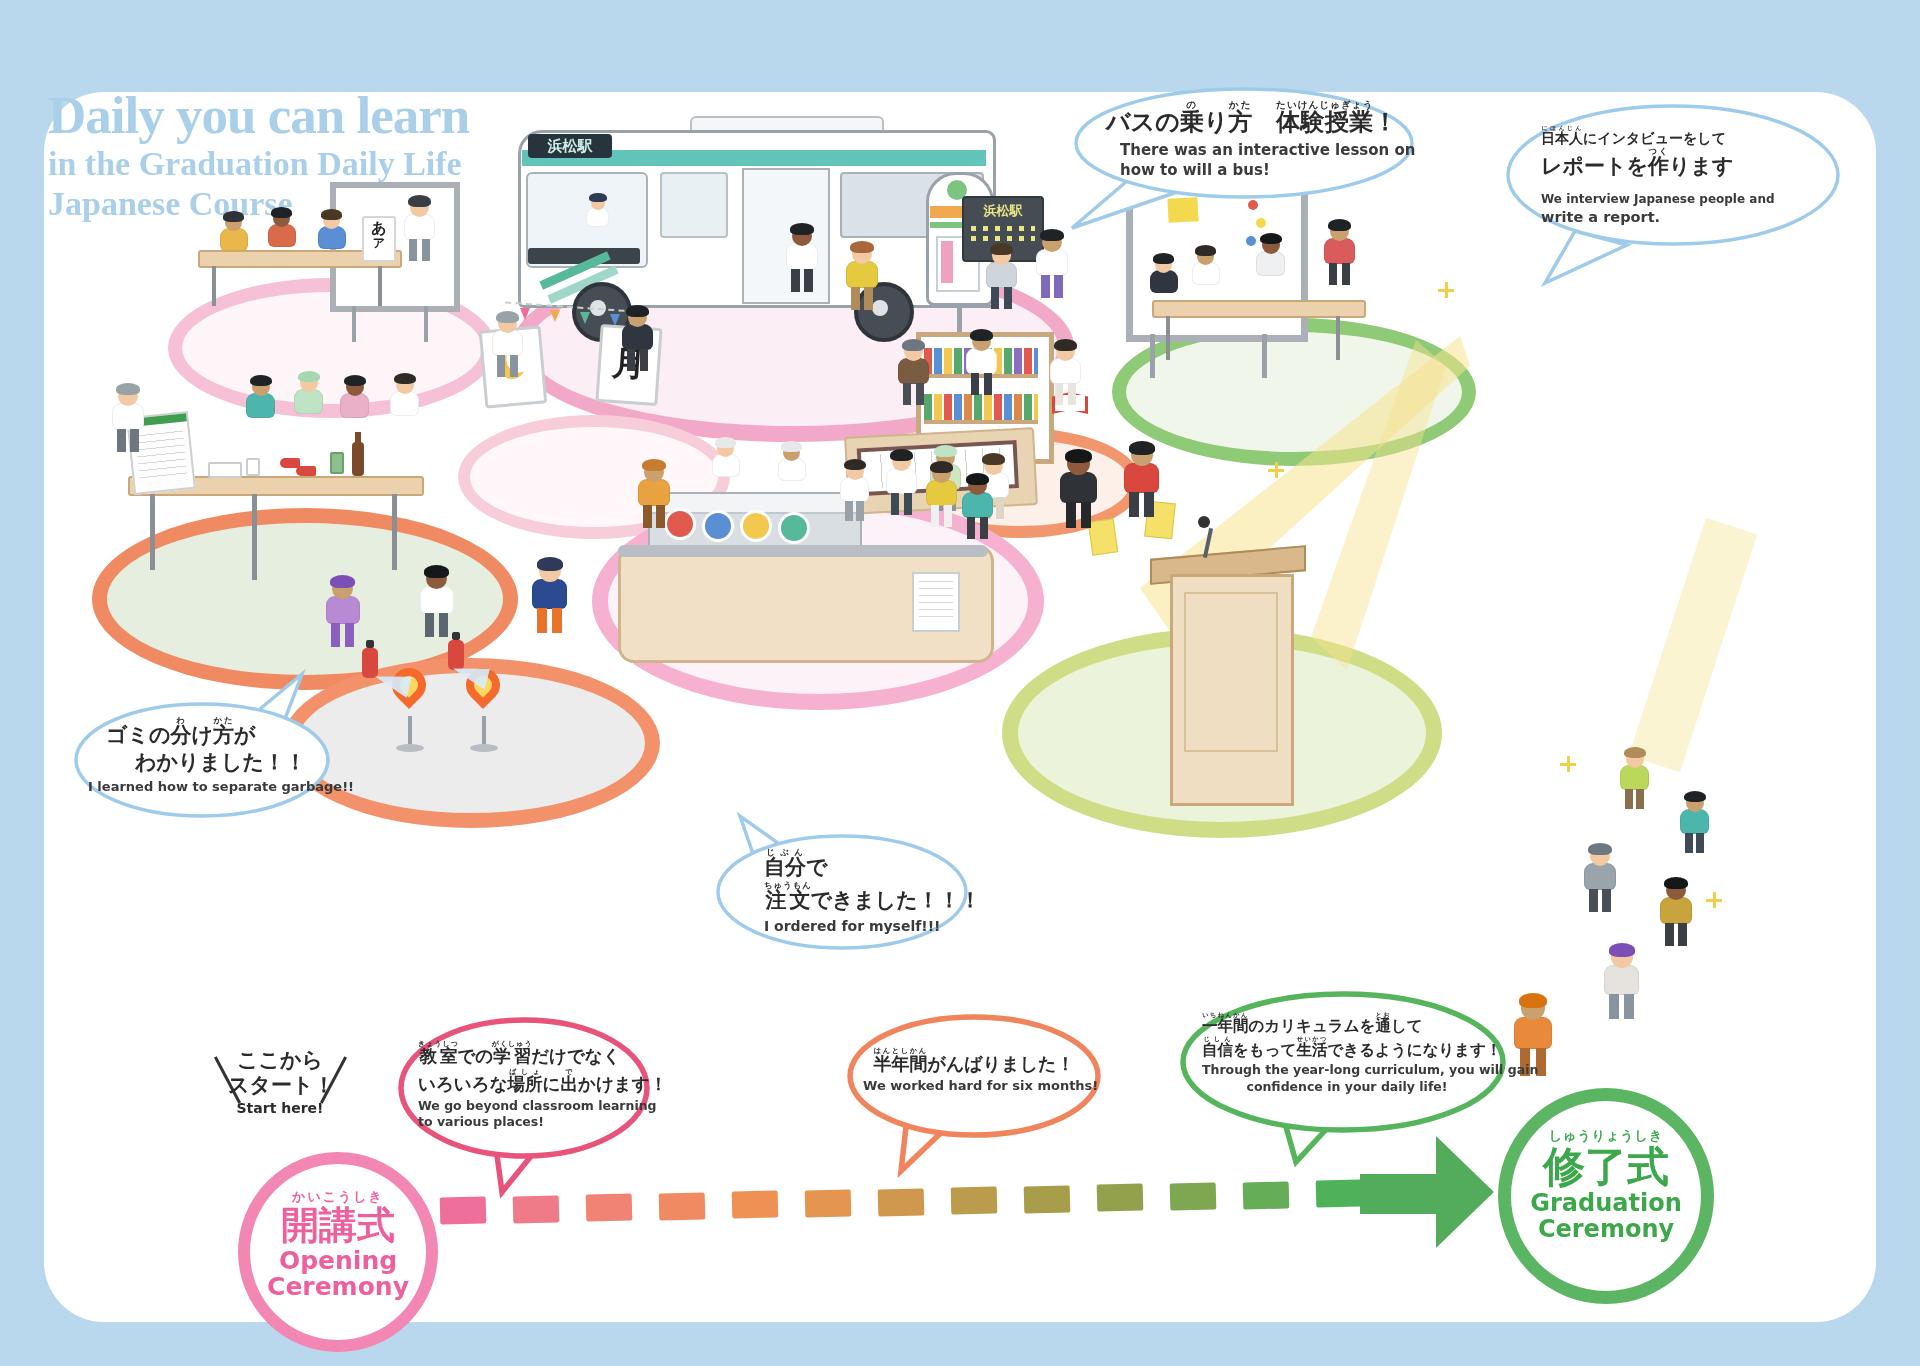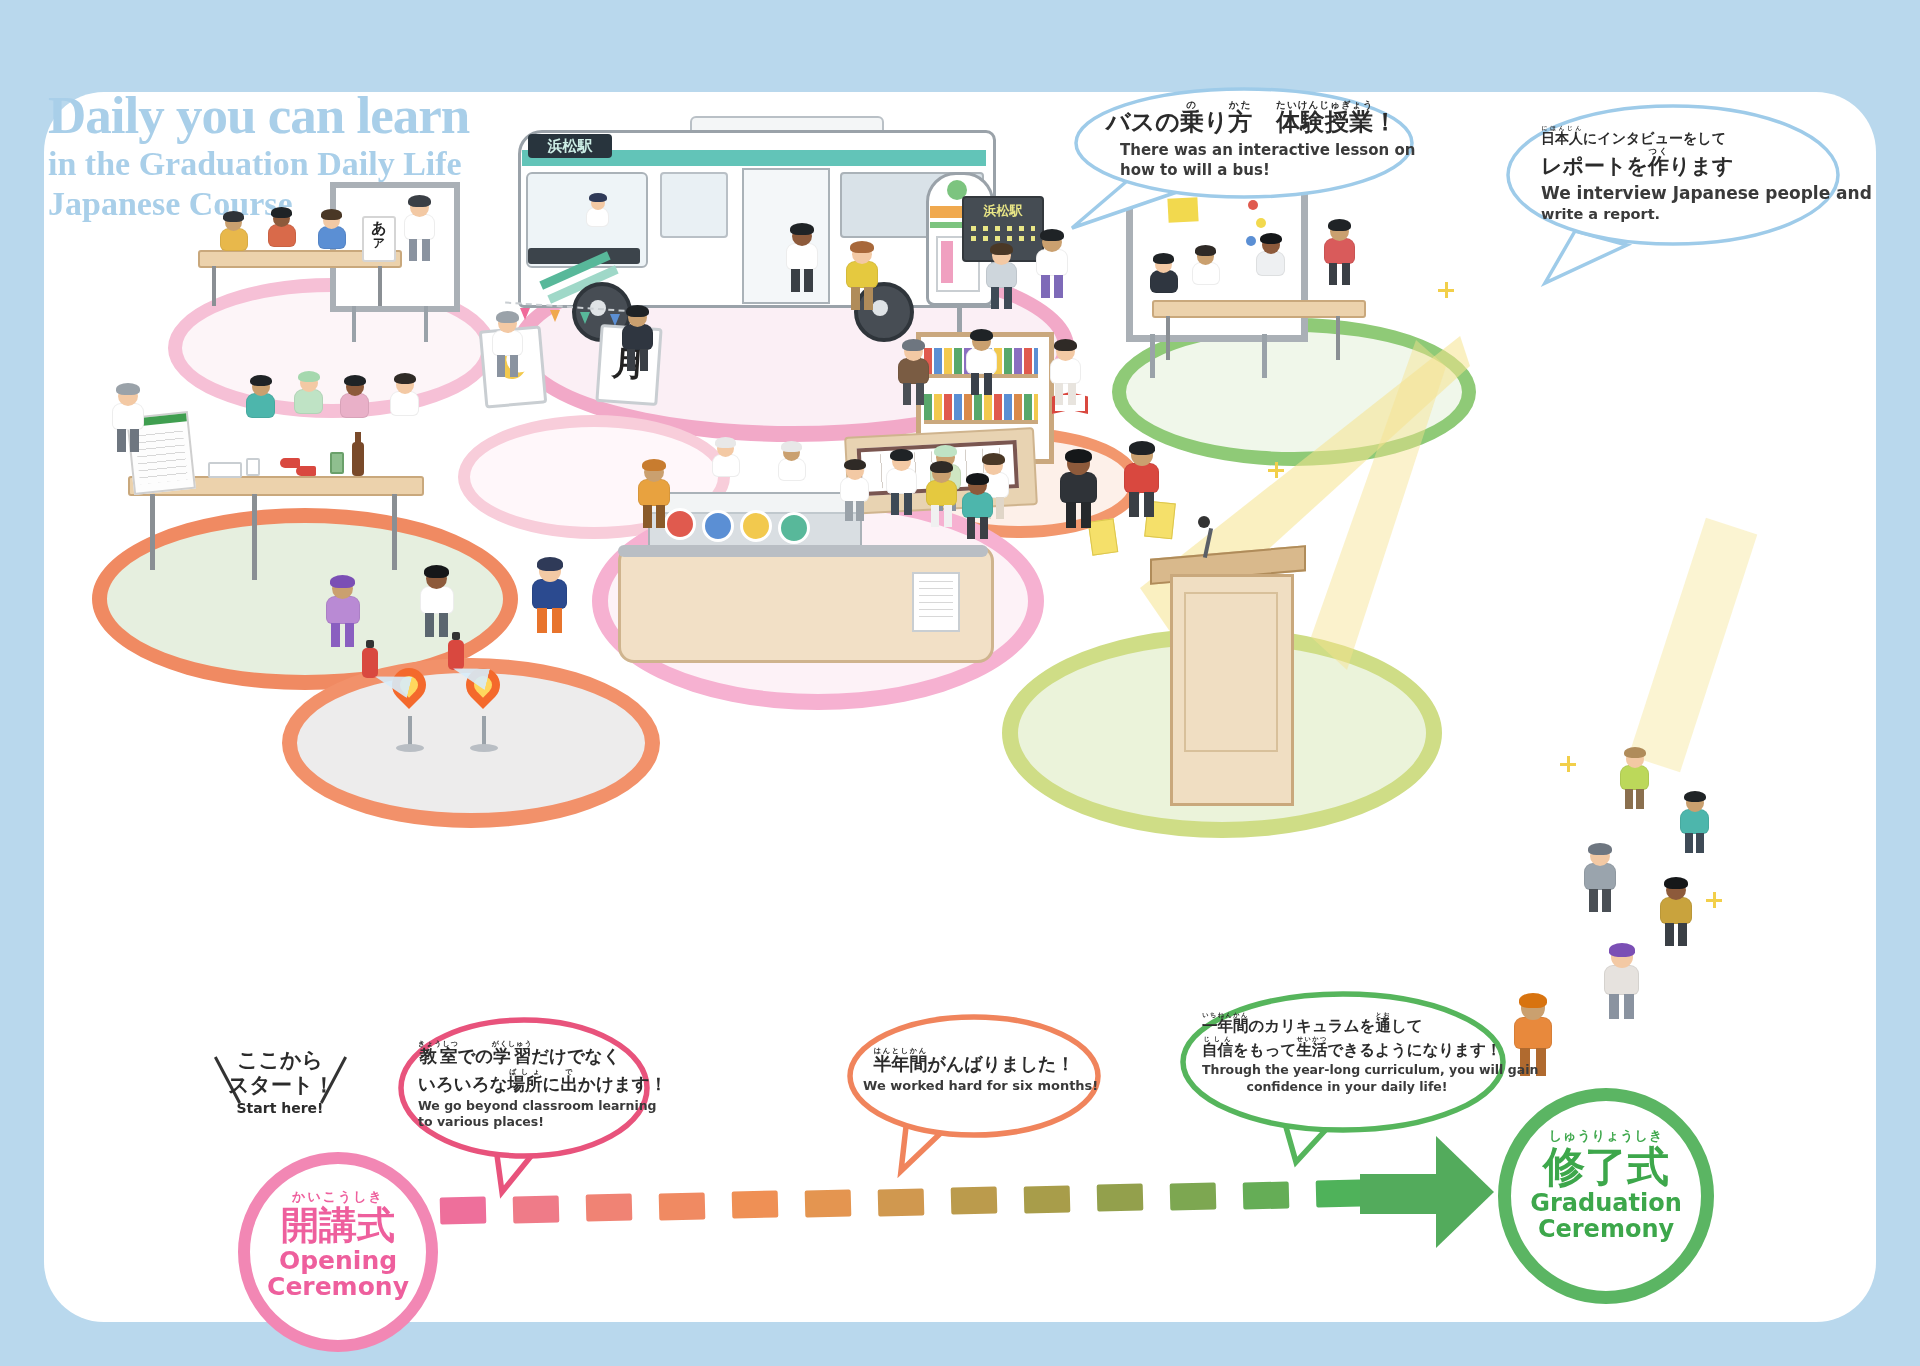--- a/index.html
+++ b/index.html
@@ -546,26 +546,48 @@
   </div>
 
   <div class="bubble" style="left:1505px;top:103px;width:340px;height:185px;">
     <svg width="340" height="185">
       <path d="M70,128 L40,180 L122,142 Z" fill="#fff" stroke="#9ecbe9" stroke-width="3.5"></path>
       <ellipse cx="168" cy="72" rx="165" ry="69" fill="#fff" stroke="#9ecbe9" stroke-width="3.5"></ellipse>
     </svg>
     <div class="btxt" style="left:36px;top:22px;width:280px;text-align:left;">
       <div class="jp-line" style="font-size:14px;"><ruby><span>日本人</span><rt>にほんじん</rt></ruby>にインタビューをして</div>
       <div class="jp-line" style="font-size:21px;">レポートを<ruby><span>作</span><rt>つく</rt></ruby>ります</div>
-      <div class="en-line" style="font-size:17px;margin-top:2px;">We interview Japanese people and</div>
+      <div class="en-line" style="font-size:12px;margin-top:12px;">We interview Japanese people and</div>
       <div class="en-line" style="font-size:14.5px;">write a report.</div>
     </div>
   </div>
 
-
+  <div class="bubble" style="left:72px;top:668px;width:266px;height:152px;">
+    <svg width="266" height="152">
+      <path d="M182,46 L230,6 L208,64 Z" fill="#fff" stroke="#9ecbe9" stroke-width="3.5"></path>
+      <ellipse cx="130" cy="92" rx="126" ry="56" fill="#fff" stroke="#9ecbe9" stroke-width="3.5"></ellipse>
+    </svg>
+    <div class="btxt" style="left:16px;top:48px;width:228px;">
+      <div class="jp-line" style="font-size:21px;margin-left:18px;">ゴミの<ruby><span>分</span><rt>わ</rt></ruby>け<ruby><span>方</span><rt>かた</rt></ruby>が</div>
+      <div class="jp-line" style="font-size:21px;text-align:right;margin-right:10px;">わかりました！！</div>
+      <div class="en-line" style="font-size:13px;text-align:center;margin-top:2px;">I learned how to separate garbage!!</div>
+    </div>
+  </div>
+
+  <div class="bubble" style="left:712px;top:812px;width:258px;height:140px;">
+    <svg width="258" height="140">
+      <path d="M70,34 L28,4 L48,62 Z" fill="#fff" stroke="#9ecbe9" stroke-width="3.5"></path>
+      <ellipse cx="130" cy="80" rx="124" ry="56" fill="#fff" stroke="#9ecbe9" stroke-width="3.5"></ellipse>
+    </svg>
+    <div class="btxt" style="left:52px;top:36px;width:180px;text-align:left;">
+      <div class="jp-line" style="font-size:21px;"><ruby><span>自分</span><rt>じぶん</rt></ruby>で</div>
+      <div class="jp-line" style="font-size:21px;"><ruby><span>注文</span><rt>ちゅうもん</rt></ruby>できました！！！</div>
+      <div class="en-line" style="font-size:14px;margin-top:2px;">I ordered for myself!!!</div>
+    </div>
+  </div>
 
   <div class="bubble" style="left:396px;top:1016px;width:260px;height:180px;">
     <svg width="260" height="180">
       <path d="M100,132 L106,176 L140,134 Z" fill="#fff" stroke="#e8537c" stroke-width="5.5"></path>
       <ellipse cx="128" cy="72" rx="123" ry="68" fill="#fff" stroke="#e8537c" stroke-width="5.5"></ellipse>
     </svg>
     <div class="btxt" style="left:22px;top:24px;width:212px;text-align:left;">
       <div class="jp-line" style="font-size:17.5px;"><ruby><span>教室</span><rt>きょうしつ</rt></ruby>での<ruby><span>学習</span><rt>がくしゅう</rt></ruby>だけでなく</div>
       <div class="jp-line" style="font-size:17.5px;">いろいろな<ruby><span>場所</span><rt>ばしょ</rt></ruby>に<ruby><span>出</span><rt>で</rt></ruby>かけます！</div>
       <div class="en-line" style="font-size:12.5px;margin-top:2px;">We go beyond classroom learning</div>

